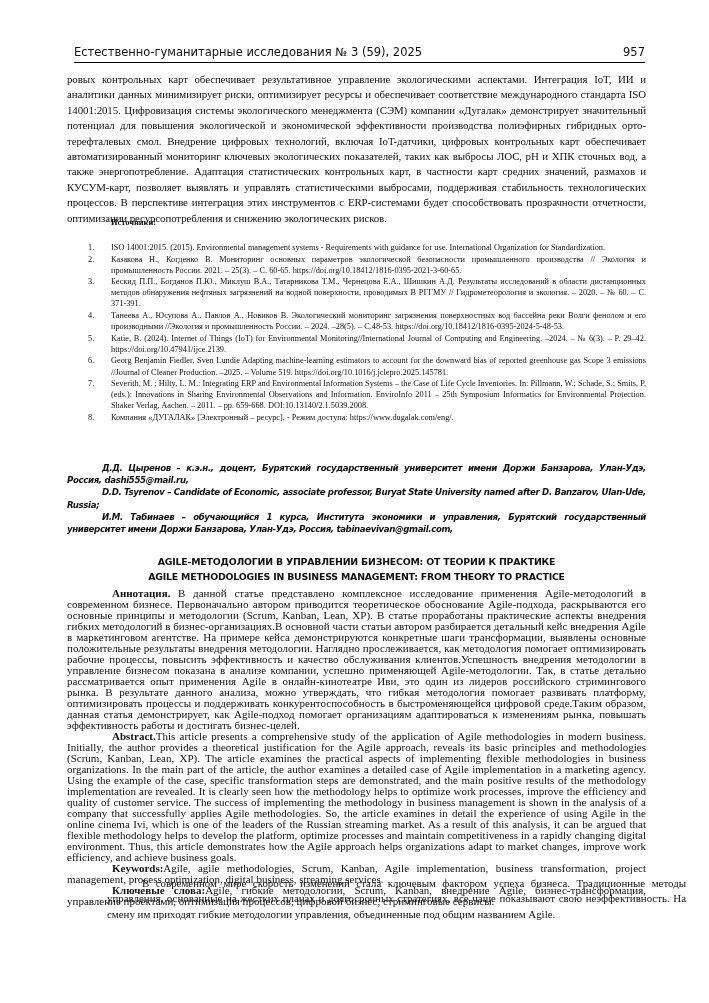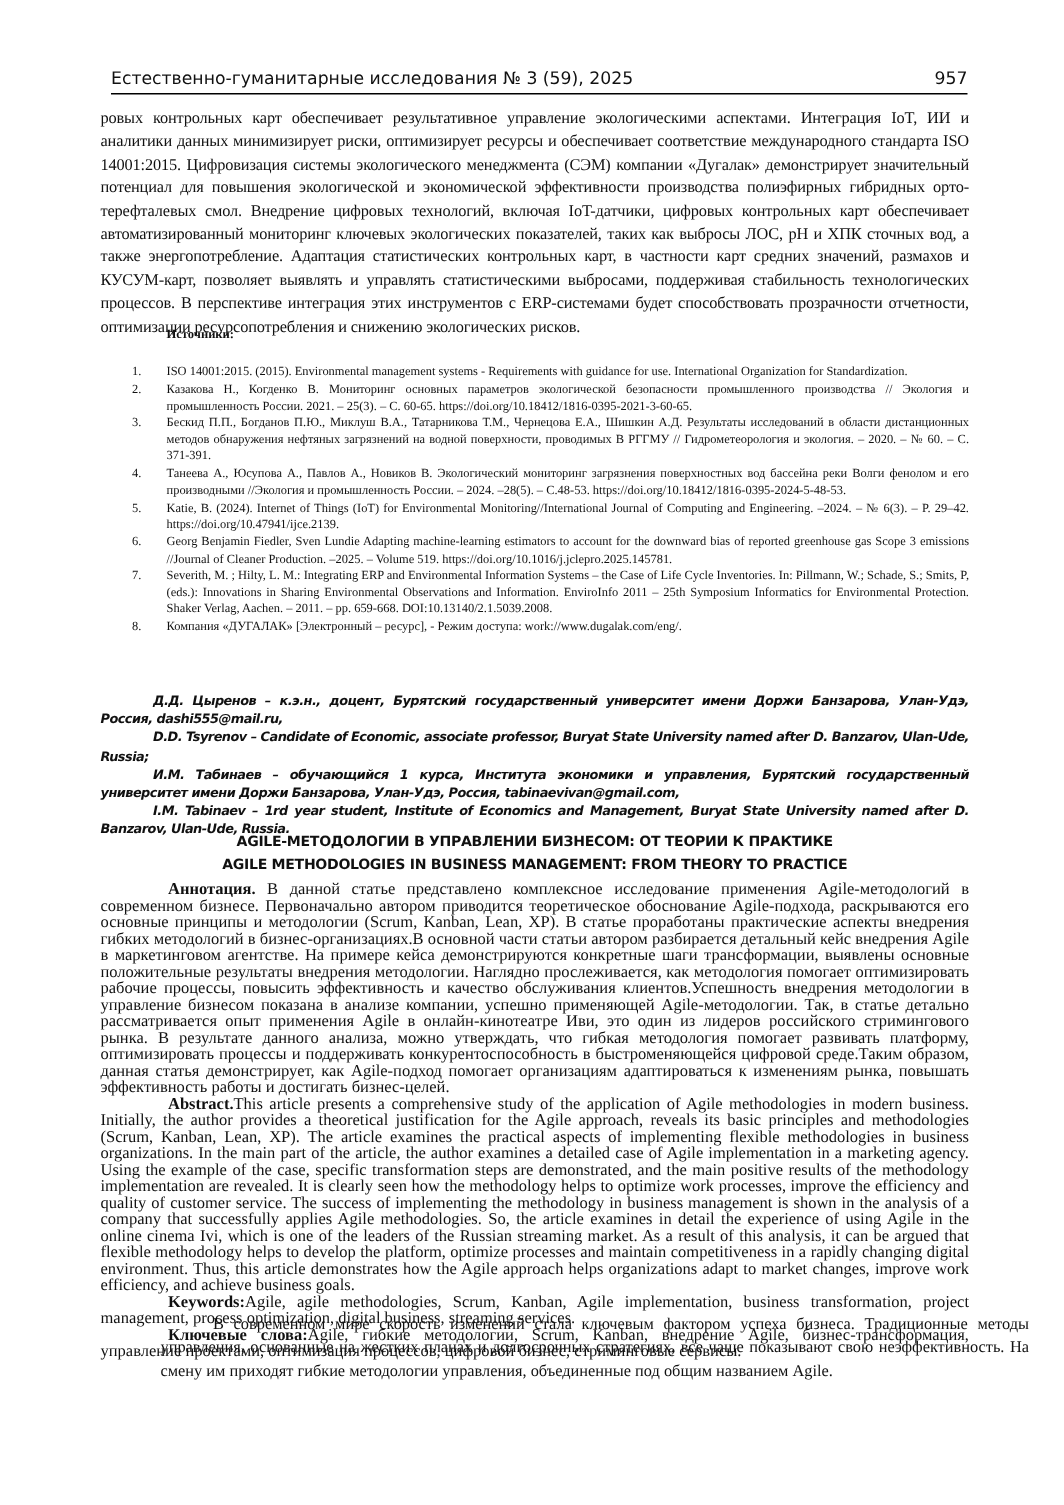--- a/index.html
+++ b/index.html
@@ -39,28 +39,27 @@
 
   <div class="refs-title">Источники:</div>
   <div class="refs">
     <div class="ref"><span class="num">1.</span><span>ISO 14001:2015. (2015). Environmental management systems - Requirements with guidance for use. International Organization for Standardization.</span></div>
     <div class="ref"><span class="num">2.</span><span>Казакова Н., Когденко В. Мониторинг основных параметров экологической безопасности промышленного производства // Экология и промышленность России. 2021. – 25(3). – С. 60-65. https://doi.org/10.18412/1816-0395-2021-3-60-65.</span></div>
     <div class="ref"><span class="num">3.</span><span>Бескид П.П., Богданов П.Ю., Миклуш В.А., Татарникова Т.М., Чернецова Е.А., Шишкин А.Д. Результаты исследований в области дистанционных методов обнаружения нефтяных загрязнений на водной поверхности, проводимых В РГГМУ // Гидрометеорология и экология. – 2020. – № 60. – С. 371-391.</span></div>
     <div class="ref"><span class="num">4.</span><span>Танеева А., Юсупова А., Павлов А., Новиков В. Экологический мониторинг загрязнения поверхностных вод бассейна реки Волги фенолом и его производными //Экология и промышленность России. – 2024. –28(5). – С.48-53. https://doi.org/10.18412/1816-0395-2024-5-48-53.</span></div>
     <div class="ref"><span class="num">5.</span><span>Katie, B. (2024). Internet of Things (IoT) for Environmental Monitoring//International Journal of Computing and Engineering. –2024. – № 6(3). – P. 29–42. https://doi.org/10.47941/ijce.2139.</span></div>
     <div class="ref"><span class="num">6.</span><span>Georg Benjamin Fiedler, Sven Lundie Adapting machine-learning estimators to account for the downward bias of reported greenhouse gas Scope 3 emissions //Journal of Cleaner Production. –2025. – Volume 519. https://doi.org/10.1016/j.jclepro.2025.145781.</span></div>
     <div class="ref"><span class="num">7.</span><span>Severith, M. ; Hilty, L. M.: Integrating ERP and Environmental Information Systems – the Case of Life Cycle Inventories. In: Pillmann, W.; Schade, S.; Smits, P, (eds.): Innovations in Sharing Environmental Observations and Information. EnviroInfo 2011 – 25th Symposium Informatics for Environmental Protection. Shaker Verlag, Aachen. – 2011. – pp. 659-668. DOI:10.13140/2.1.5039.2008.</span></div>
-    <div class="ref"><span class="num">8.</span><span>Компания «ДУГАЛАК» [Электронный – ресурс], - Режим доступа: work://www.dugalak.com/eng/.</span></div>
+    <div class="ref"><span class="num">8.</span><span>Компания «ДУГАЛАК» [Электронный – ресурс], - Режим доступа: https://www.dugalak.com/eng/.</span></div>
   </div>
 
   <div class="authors">
     <div class="ind">Д.Д. Цыренов – к.э.н., доцент, Бурятский государственный университет имени Доржи Банзарова, Улан-Удэ, Россия, dashi555@mail.ru,</div>
     <div class="ind">D.D. Tsyrenov – Candidate of Economic, associate professor, Buryat State University named after D. Banzarov, Ulan-Ude, Russia;</div>
     <div class="ind">И.М. Табинаев – обучающийся 1 курса, Института экономики и управления, Бурятский государственный университет имени Доржи Банзарова, Улан-Удэ, Россия, tabinaevivan@gmail.com,</div>
-    <div class="ind">I.M. Tabinaev – 1rd year student, Institute of Economics and Management, Buryat State University named after D. Banzarov, Ulan-Ude, Russia.</div>
   </div>
 
   <div class="art-title" style="top:556px;">AGILE-МЕТОДОЛОГИИ В УПРАВЛЕНИИ БИЗНЕСОМ: ОТ ТЕОРИИ К ПРАКТИКЕ</div>
   <div class="art-title" style="top:571px;">AGILE METHODOLOGIES IN BUSINESS MANAGEMENT: FROM THEORY TO PRACTICE</div>
 
   <div class="abstract" style="top:588px;">
     <div class="ind"><b>Аннотация.</b><span> В данной статье представлено комплексное исследование применения Agile-методологий в современном бизнесе. Первоначально автором приводится теоретическое обоснование Agile-подхода, раскрываются его основные принципы и методологии (Scrum, Kanban, Lean, XP). В статье проработаны практические аспекты внедрения гибких методологий в бизнес-организациях.В основной части статьи автором разбирается детальный кейс внедрения Agile в маркетинговом агентстве. На примере кейса демонстрируются конкретные шаги трансформации, выявлены основные положительные результаты внедрения методологии. Наглядно прослеживается, как методология помогает оптимизировать рабочие процессы, повысить эффективность и качество обслуживания клиентов.Успешность внедрения методологии в управление бизнесом показана в анализе компании, успешно применяющей Agile-методологии. Так, в статье детально рассматривается опыт применения Agile в онлайн-кинотеатре Иви, это один из лидеров российского стримингового рынка. В результате данного анализа, можно утверждать, что гибкая методология помогает развивать платформу, оптимизировать процессы и поддерживать конкурентоспособность в быстроменяющейся цифровой среде.Таким образом, данная статья демонстрирует, как Agile-подход помогает организациям адаптироваться к изменениям рынка, повышать эффективность работы и достигать бизнес-целей.</span></div>
     <div class="ind"><b>Abstract.</b><span>This article presents a comprehensive study of the application of Agile methodologies in modern business. Initially, the author provides a theoretical justification for the Agile approach, reveals its basic principles and methodologies (Scrum, Kanban, Lean, XP). The article examines the practical aspects of implementing flexible methodologies in business organizations. In the main part of the article, the author examines a detailed case of Agile implementation in a marketing agency. Using the example of the case, specific transformation steps are demonstrated, and the main positive results of the methodology implementation are revealed. It is clearly seen how the methodology helps to optimize work processes, improve the efficiency and quality of customer service. The success of implementing the methodology in business management is shown in the analysis of a company that successfully applies Agile methodologies. So, the article examines in detail the experience of using Agile in the online cinema Ivi, which is one of the leaders of the Russian streaming market. As a result of this analysis, it can be argued that flexible methodology helps to develop the platform, optimize processes and maintain competitiveness in a rapidly changing digital environment. Thus, this article demonstrates how the Agile approach helps organizations adapt to market changes, improve work efficiency, and achieve business goals.</span></div>
     <div class="ind"><b>Keywords:</b><span>Agile, agile methodologies, Scrum, Kanban, Agile implementation, business transformation, project management, process optimization, digital business, streaming services.</span></div>
     <div class="ind"><b>Ключевые слова:</b><span>Agile, гибкие методологии, Scrum, Kanban, внедрение Agile, бизнес-трансформация, управление проектами, оптимизация процессов, цифровой бизнес, стриминговые сервисы.</span></div>

